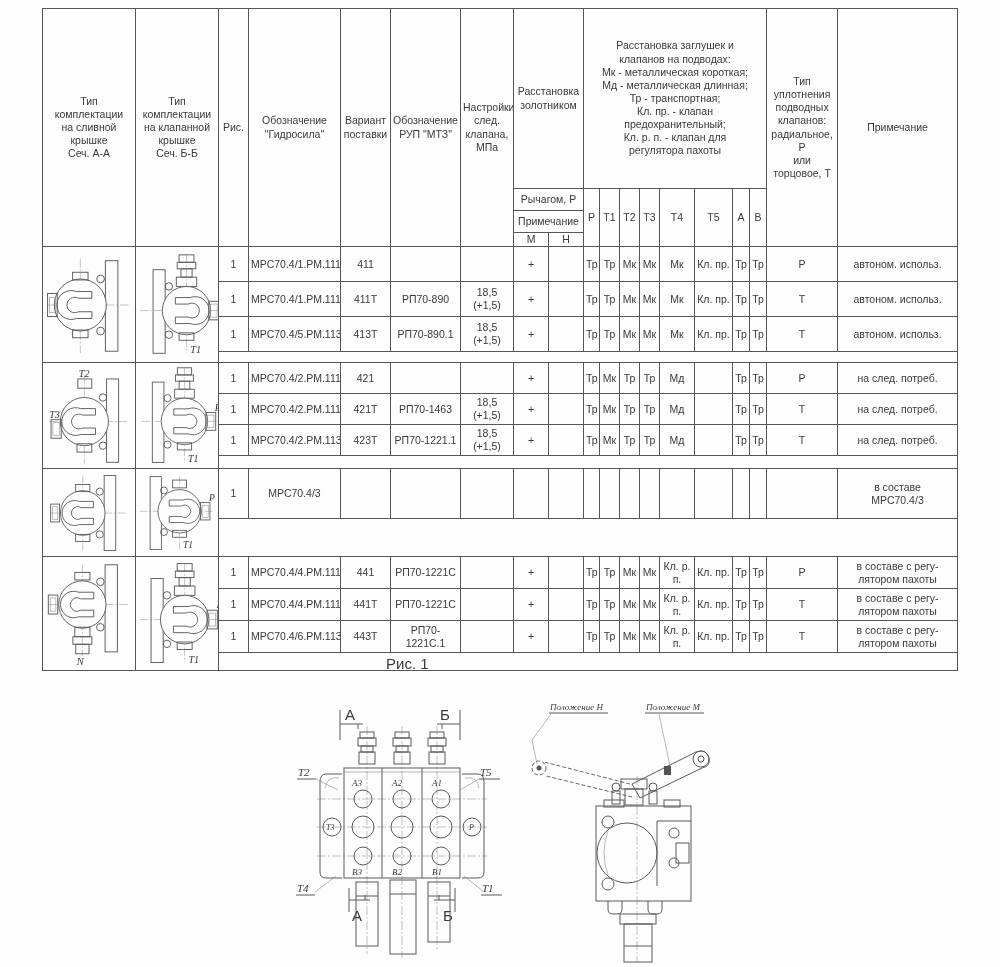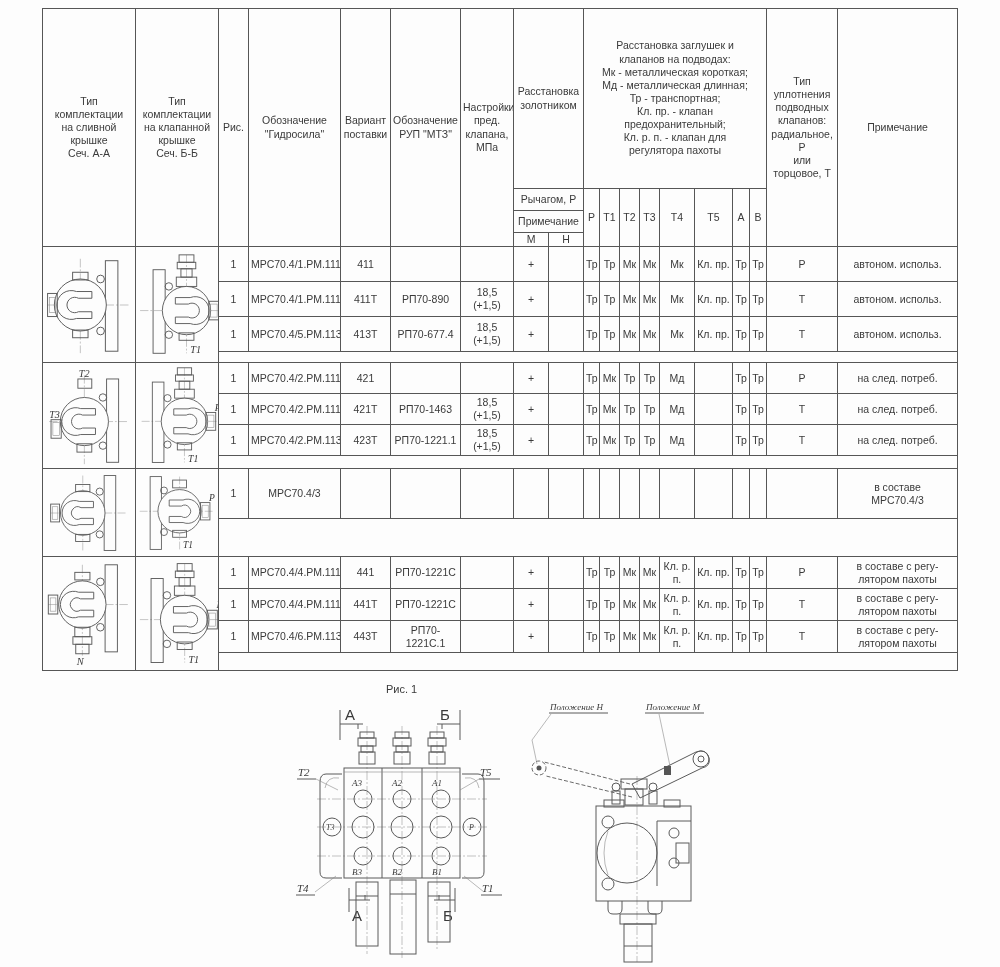--- a/index.html
+++ b/index.html
@@ -13,21 +13,21 @@
   tr.r35{height:35px;} tr.r31{height:31px;} tr.r50{height:50px;} tr.r32{height:32px;}
   tr.sp11{height:11px;} tr.sp13{height:13px;} tr.sp38{height:38px;} tr.sp18{height:18px;}
   td.dwg{padding:1px;}
   svg{display:block;margin:0 auto;}
   svg .ln{stroke:#5a5a5a;stroke-width:1;fill:none;}
   svg .lnt{stroke:#8a8a8a;stroke-width:0.6;fill:none;}
   svg .cl{stroke:#9a9a9a;stroke-width:0.6;fill:none;stroke-dasharray:9 2 2 2;}
   svg .wh{fill:#fdfdfd;}
   svg text{fill:#3a3a3a;stroke:none;font-style:italic;font-family:"Liberation Serif",serif;}
   svg text.up{font-style:normal;font-family:"Liberation Sans",sans-serif;}
-  .figcap{position:absolute;left:386px;top:683px;font-size:11px;color:#3a3a3a;}
+  .figcap{position:absolute;left:386px;top:655px;font-size:15px;color:#3a3a3a;}
   .frontview{position:absolute;left:292px;top:696px;}
   .sideview{position:absolute;left:524px;top:696px;}
 </style>
 </head>
 <body>
 
 <div class="page">
 
 <table class="spec">
 <colgroup>
@@ -65,21 +65,21 @@
 крышке
 Сеч. Б-Б</td>
   <td rowspan="4">Рис.</td>
   <td rowspan="4" class="pre">Обозначение
 "Гидросила"</td>
   <td rowspan="4" class="pre">Вариант
 поставки</td>
   <td rowspan="4" class="pre">Обозначение
 РУП "МТЗ"</td>
   <td rowspan="4" class="pre">Настройки
-пред.
+след.
 клапана,
 МПа</td>
   <td colspan="2" class="pre">Расстановка
 золотником</td>
   <td colspan="8" class="pre small">Расстановка заглушек и
 клапанов на подводах:
 Мк - металлическая короткая;
 Мд - металлическая длинная;
 Тр - транспортная;
 Кл. пр. - клапан
@@ -193,21 +193,21 @@
   <td class="small">Кл. пр.</td>
   <td class="small">Тр</td>
   <td class="small">Тр</td>
   <td>Т</td>
   <td class="small pre">автоном. использ.</td>
 </tr>
 <tr class="r35">
   <td>1</td>
   <td class="desig">МРС70.4/5.РМ.113</td>
   <td>413Т</td>
-  <td class="small">РП70-677.4</td>
+  <td class="small">РП70-890.1</td>
   <td class="small">18,5 (+1,5)</td>
   <td>+</td>
   <td></td>
   <td class="small">Тр</td>
   <td class="small">Тр</td>
   <td class="small">Мк</td>
   <td class="small">Мк</td>
   <td class="small pre">Мк</td>
   <td class="small">Кл. пр.</td>
   <td class="small">Тр</td>

